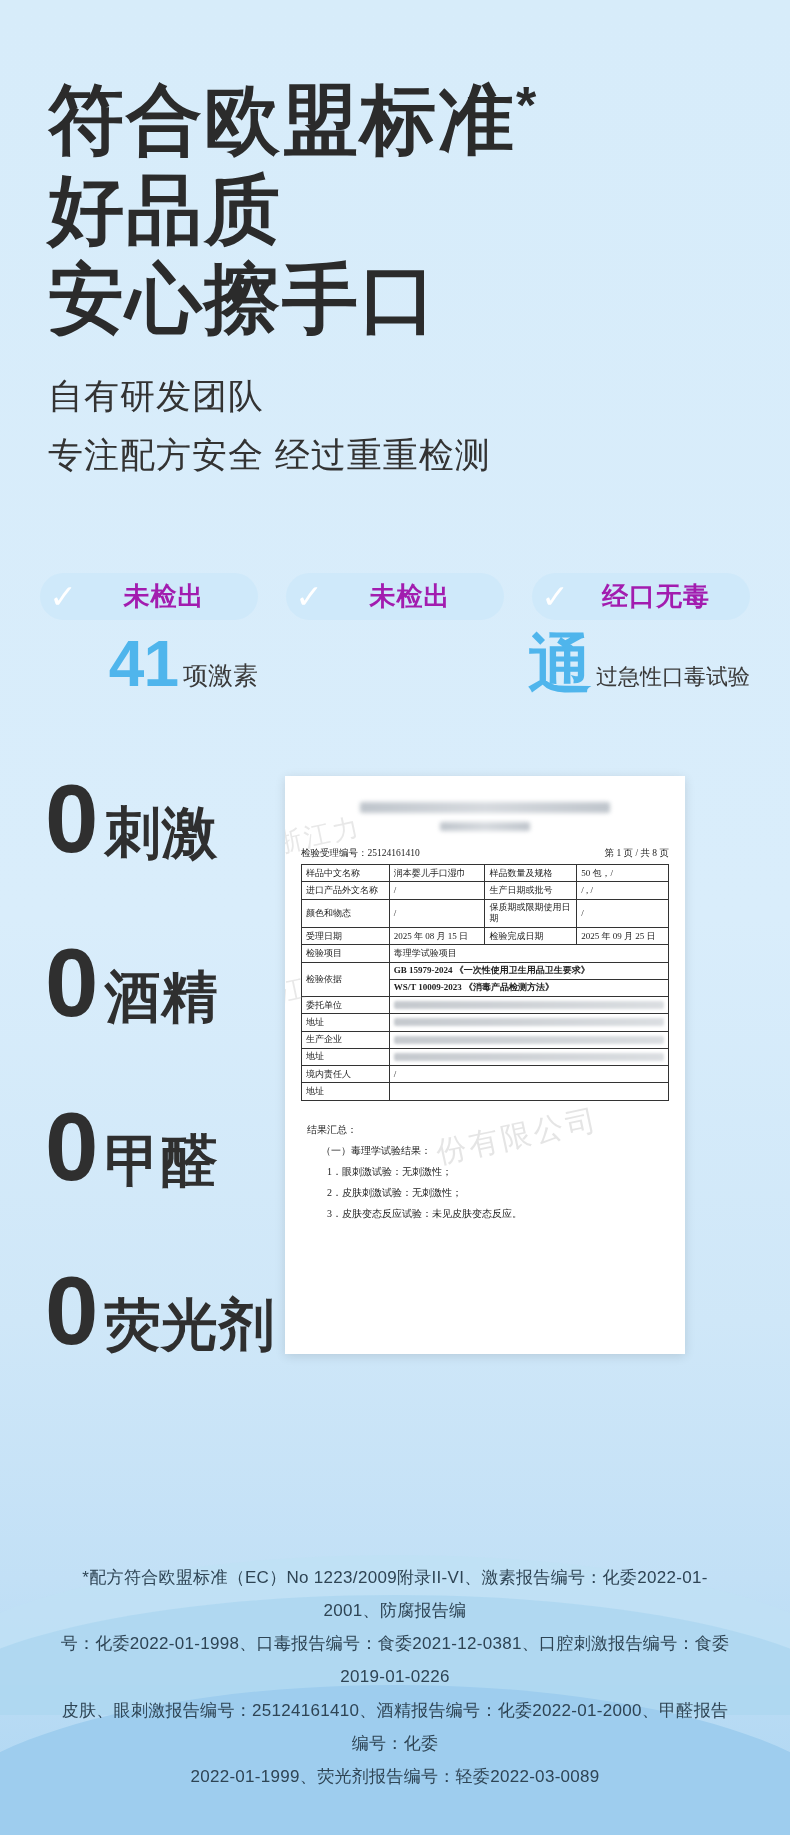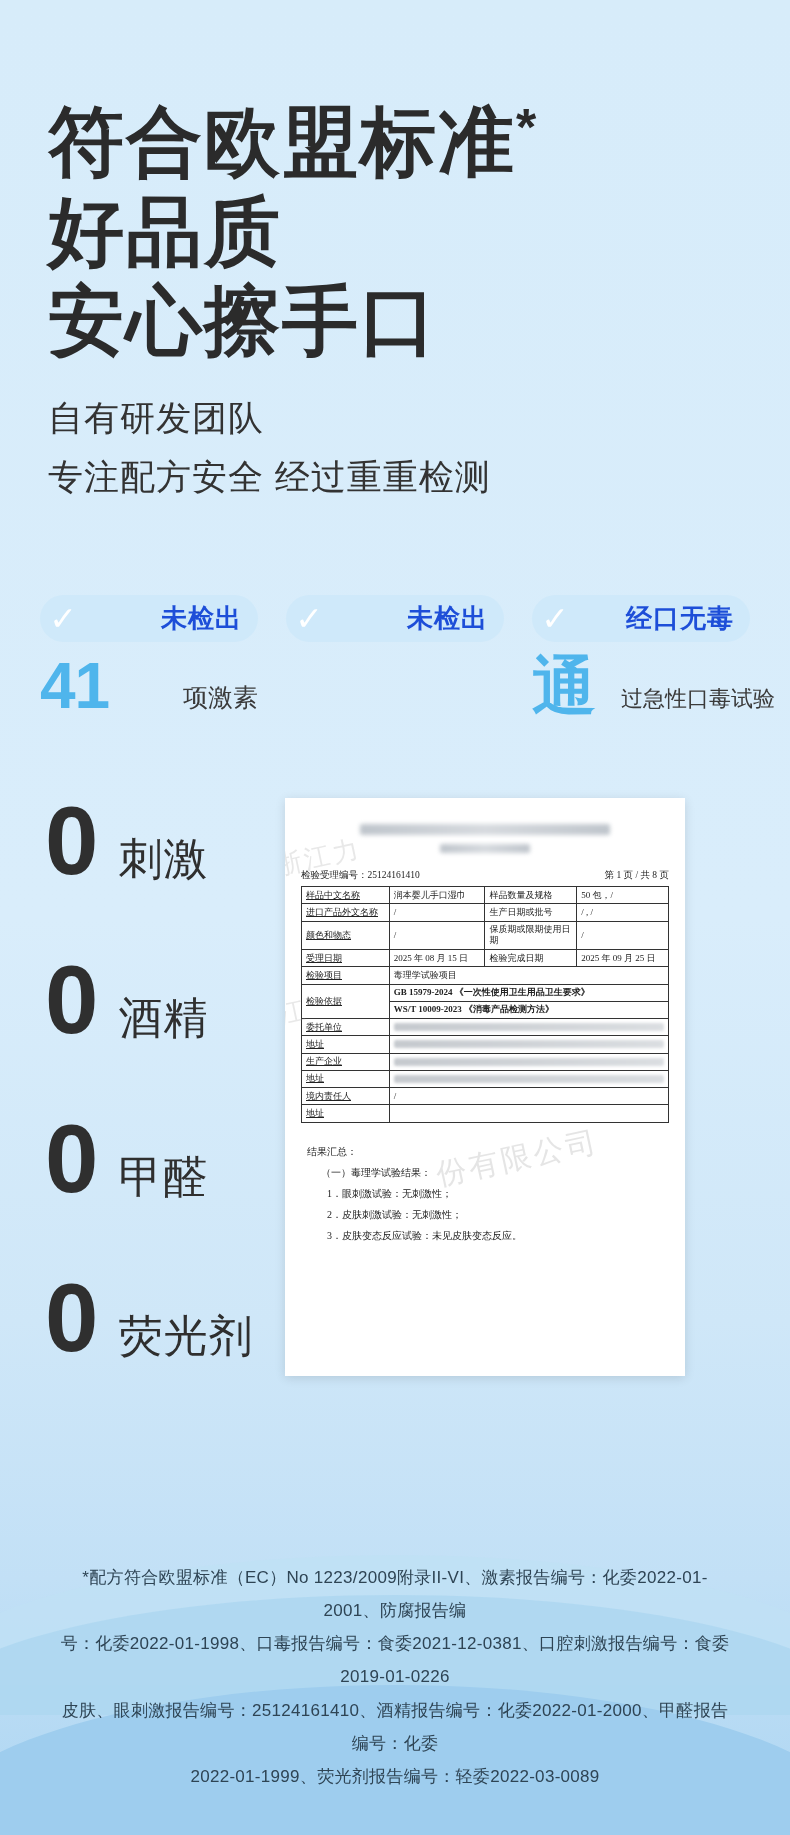--- a/index.html
+++ b/index.html
@@ -28,21 +28,21 @@
     border-radius: 50% 50% 0 0 / 100% 100% 0 0;
   }
   .wave1 { bottom: 150px; height: 130px; background: #bfe0f5; opacity: .85; }
   .wave2 { bottom: 120px; height: 120px; background: #aed7f1; opacity: .9; }
   .wave3 { bottom: 0px;   height: 150px; background: #9ecdee; }
 
   .content { position: relative; z-index: 3; }
 
   
   .headline {
-    padding: 97px 0 0 48px;
+    padding: 75px 0 0 48px;
   }
   .hl-line {
     font-size: 76px;
     font-weight: bold;
     color: #2b2b2b;
     letter-spacing: 2px;
     line-height: 1.18;
     white-space: nowrap;
   }
   .hl-line .star { font-size: 52px; vertical-align: top; }
@@ -76,32 +76,31 @@
     display: flex;
     align-items: center;
     justify-content: center;
     font-size: 33px;
     color: #ffffff;
     font-weight: bold;
     line-height: 1;
   }
   .pill .pill-text {
     flex: 1;
-    text-align: right;
+    text-align: center;
     font-size: 26px;
-    color: #1d4ed8;
+    color: #a21caf;
     font-weight: bold;
     letter-spacing: 1px;
   }
   .stat {
     margin-top: 12px;
     display: flex;
     align-items: flex-end;
-    justify-content: space-between;
-    gap: 21px;
+    justify-content: flex-end;
   }
   .stat .num {
     font-size: 64px;
     font-weight: bold;
     color: #4fb5ec;
     line-height: 1;
     letter-spacing: -1px;
   }
   .stat .unit {
     font-size: 25px;
@@ -124,24 +123,24 @@
     align-items: baseline;
     margin-bottom: 68px;
   }
   .zero-item .z {
     font-size: 96px;
     font-weight: bold;
     color: #2f2f2f;
     line-height: .9;
   }
   .zero-item .zlabel {
-    font-size: 44px;
-    font-weight: normal;
+    font-size: 56px;
+    font-weight: bold;
     color: #2f2f2f;
-    margin-left: 20px;
+    margin-left: 6px;
     letter-spacing: 1px;
   }
 
   
   .cert {
     width: 400px;
     height: 578px;
     background: #ffffff;
     box-shadow: 0 2px 10px rgba(0,0,0,.12);
     position: relative;
@@ -187,21 +186,21 @@
     border-collapse: collapse;
     font-size: 9px;
   }
   table.cert-table td {
     border: 1px solid #333;
     padding: 2.5px 4px;
     height: 15px;
     line-height: 1.25;
     vertical-align: middle;
   }
-  td.lbl { width: 88px; text-decoration: underline; }
+  td.lbl { width: 88px; }
   td.val { width: 96px; }
   td.lbl2 { width: 92px; }
   td.val2 { width: 92px; }
   td.bold { font-weight: bold; }
   .blurcell {
     display: block;
     height: 8px;
     background: linear-gradient(90deg,#b7bcc2,#d2d6da);
     filter: blur(1.6px);
     opacity: .8;

